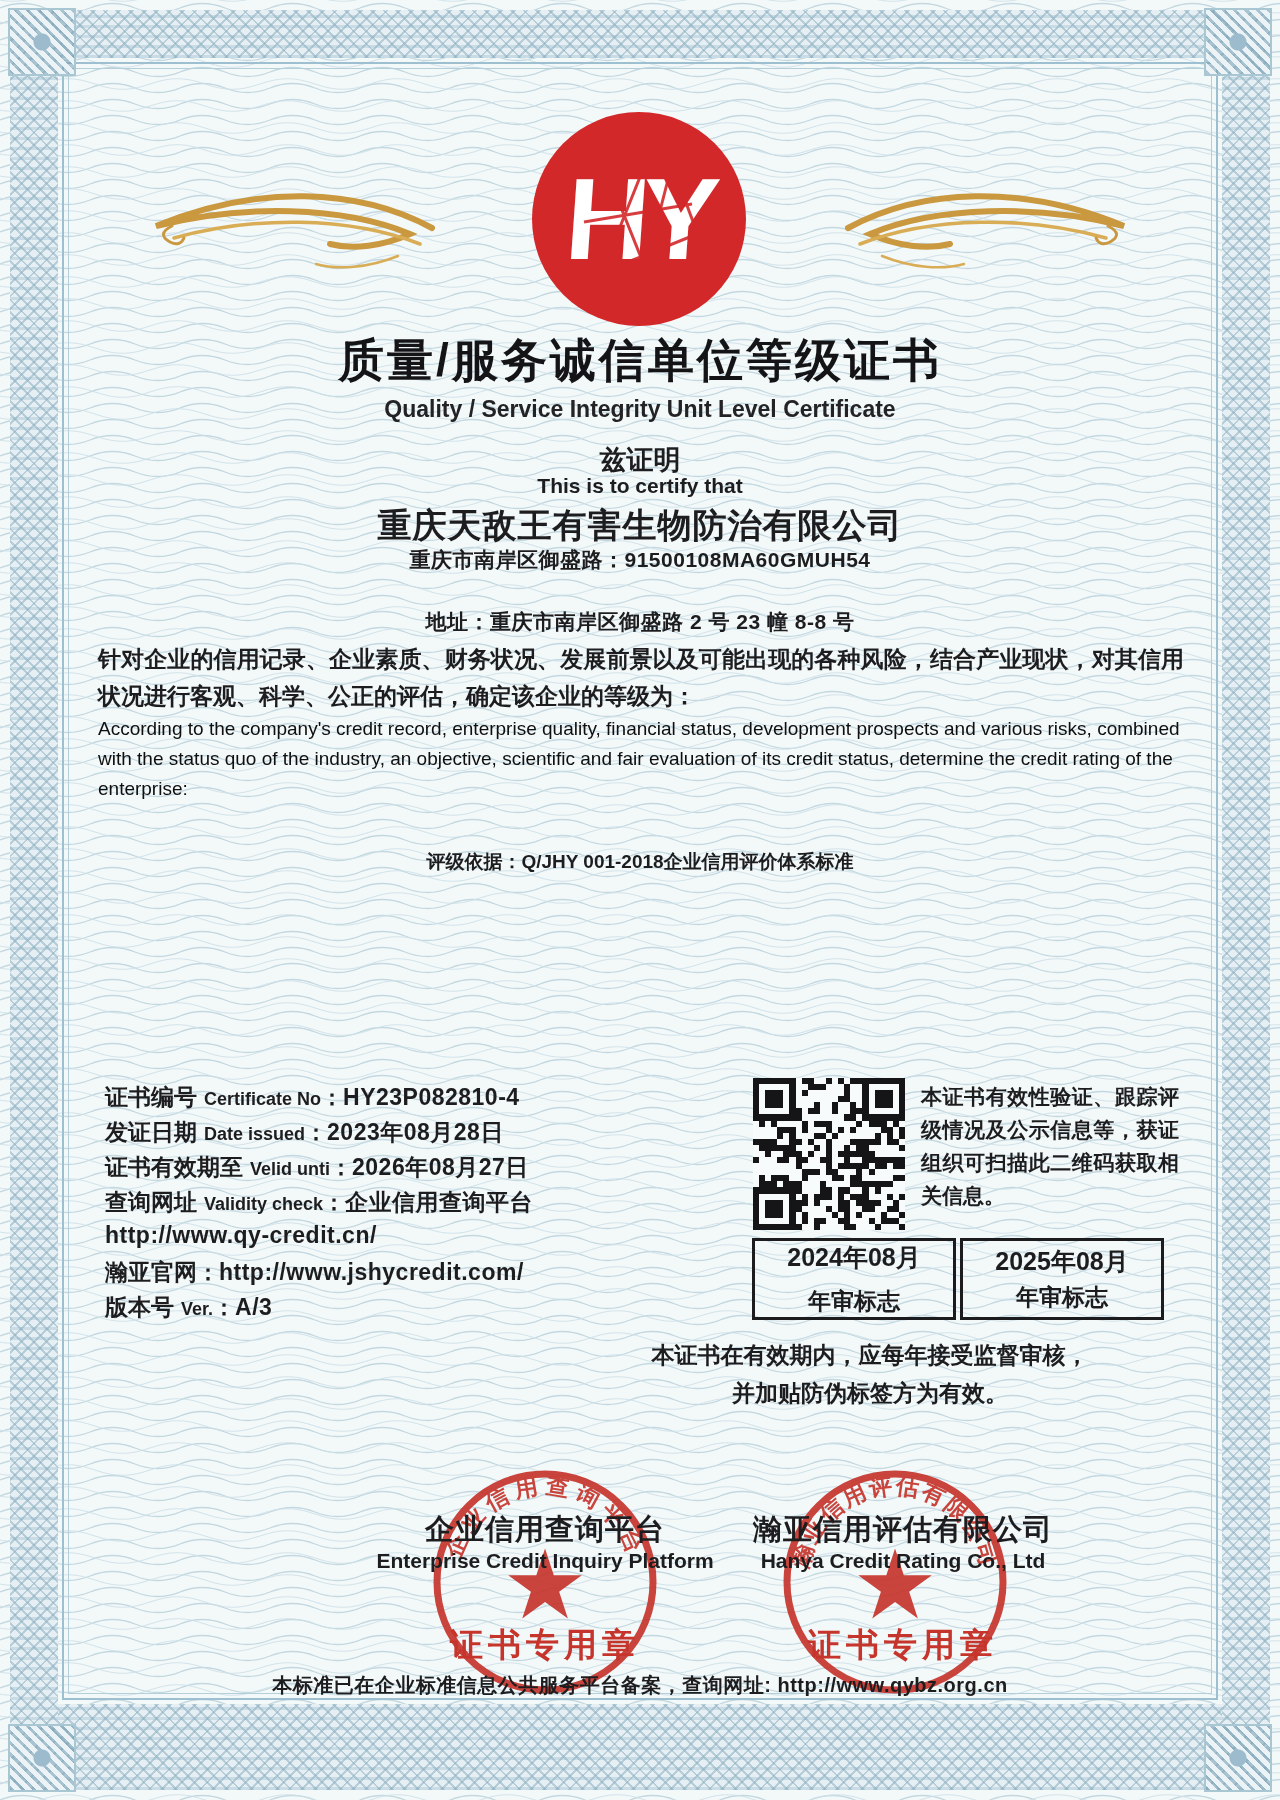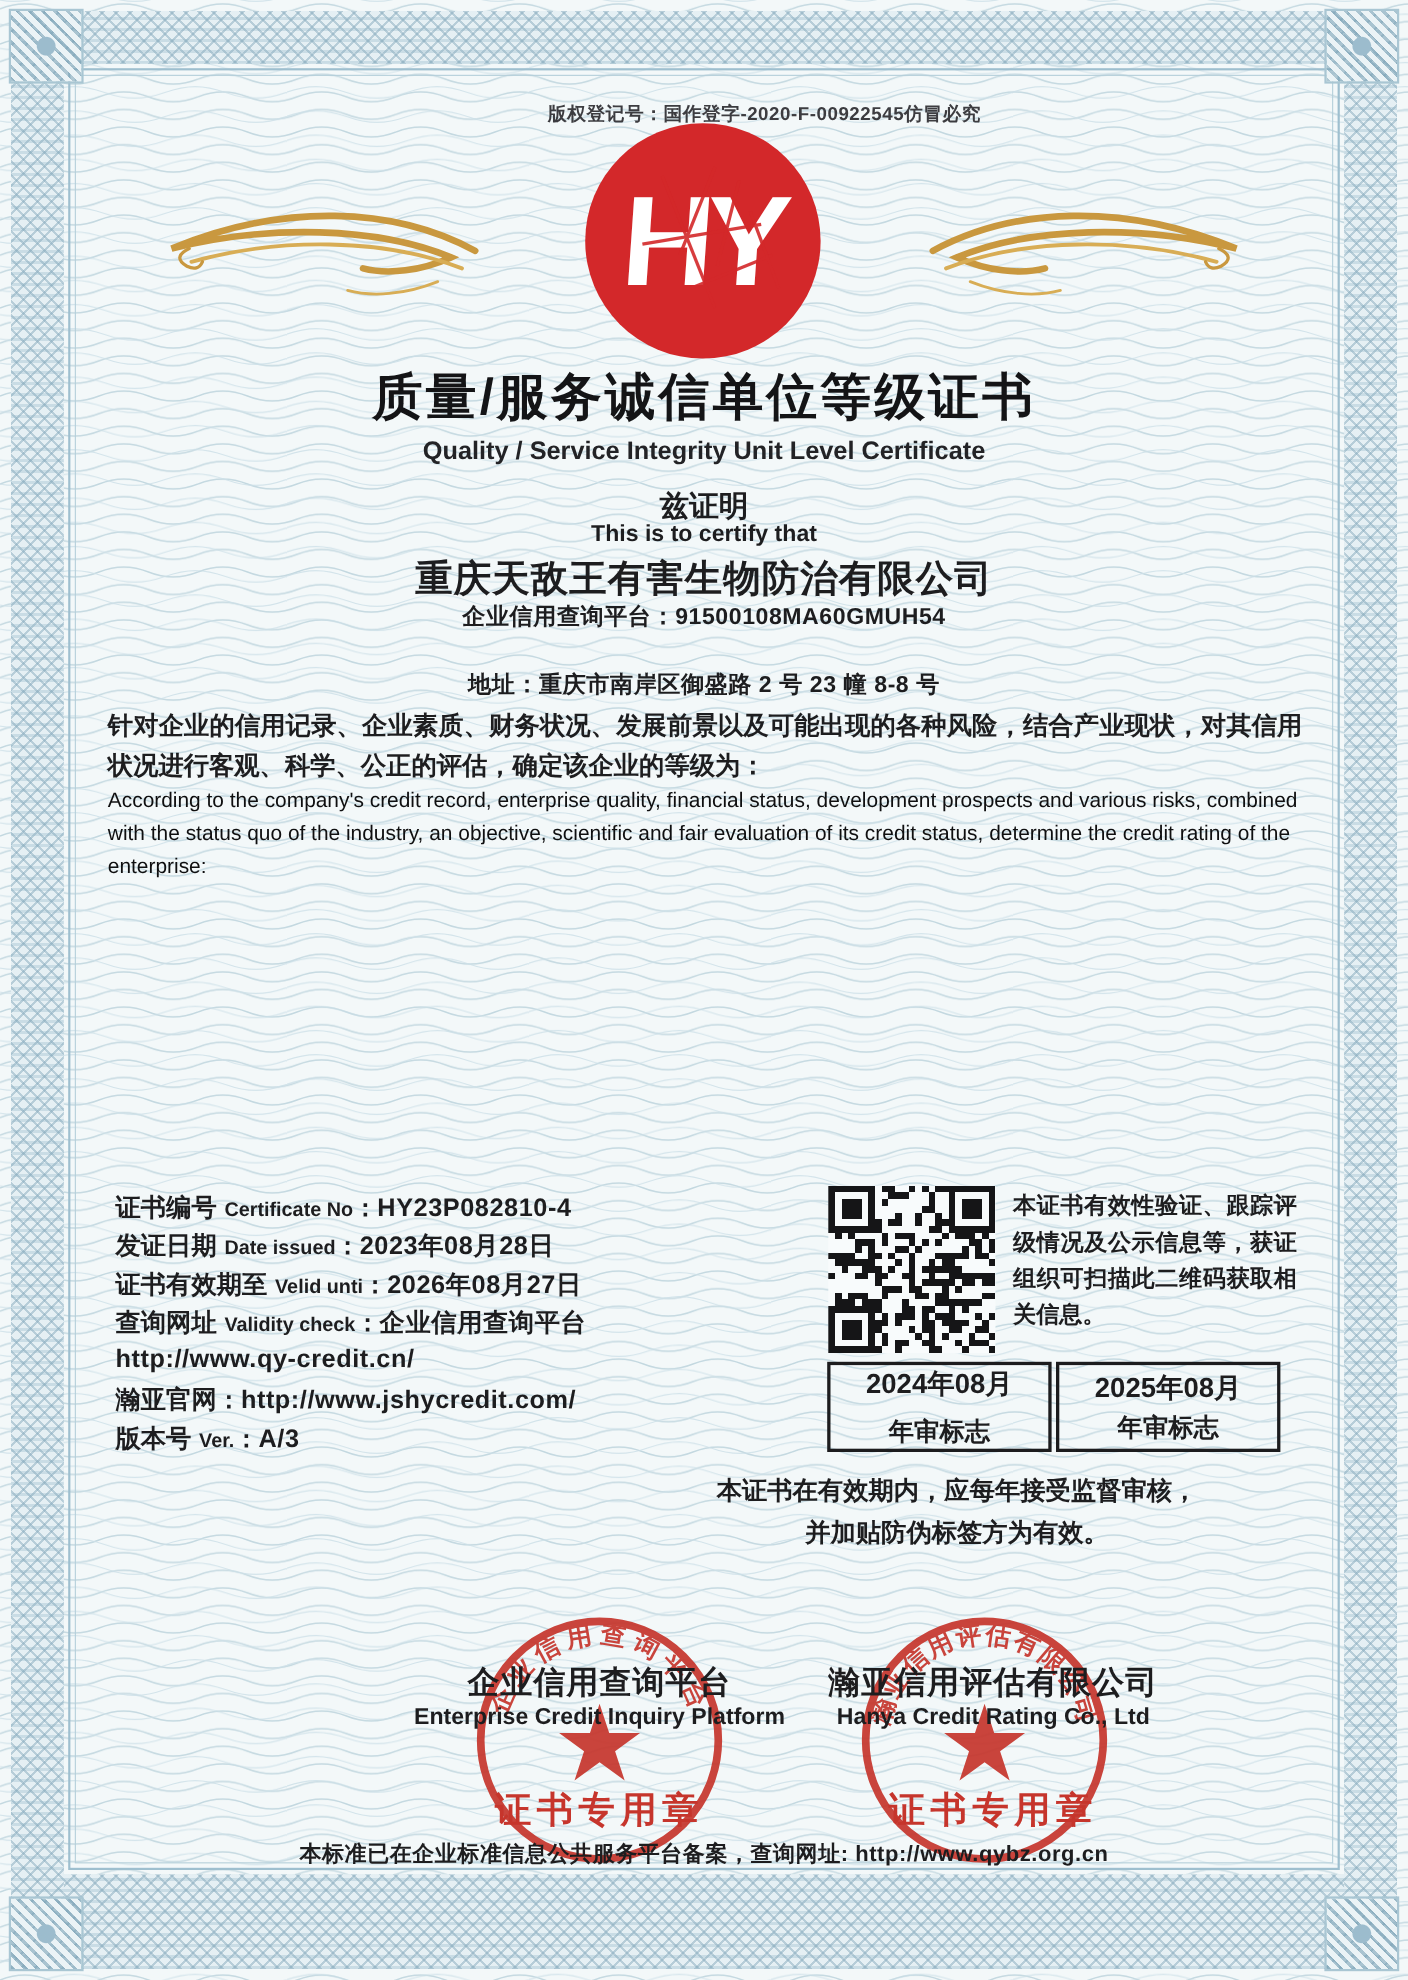--- a/index.html
+++ b/index.html
@@ -111,21 +111,20 @@
   <div class="frame frame-right"></div>
   <div class="corner tl"></div>
   <div class="corner tr"></div>
   <div class="corner bl"></div>
   <div class="corner br"></div>
   <div class="inner-line1"></div>
   <div class="inner-line2"></div>
 
   <div class="content">
 
-    <div class="abs ctr copyright">版权登记号：国作登字-2020-F-00922545仿冒必究</div>
 
     <svg class="abs flourish left" viewBox="0 0 290 110">
       <path d="M284 52 C 210 12, 110 8, 8 50 C 95 28, 195 30, 262 58 C 235 70, 205 74, 182 68" fill="none" stroke="#c9983f" stroke-width="6" stroke-linecap="round"></path>
       <path d="M272 68 C 200 40, 105 40, 26 62" fill="none" stroke="#d8ad55" stroke-width="3.5" stroke-linecap="round"></path>
       <path d="M24 50 q -16 8 -2 16 q 10 5 14 -4" fill="none" stroke="#c9983f" stroke-width="3" stroke-linecap="round"></path>
       <path d="M250 80 C 220 92, 190 94, 168 88" fill="none" stroke="#d8ad55" stroke-width="2.5" stroke-linecap="round"></path>
     </svg>
     <svg class="abs flourish right" viewBox="0 0 290 110">
       <path d="M284 52 C 210 12, 110 8, 8 50 C 95 28, 195 30, 262 58 C 235 70, 205 74, 182 68" fill="none" stroke="#c9983f" stroke-width="6" stroke-linecap="round"></path>
       <path d="M272 68 C 200 40, 105 40, 26 62" fill="none" stroke="#d8ad55" stroke-width="3.5" stroke-linecap="round"></path>
@@ -145,26 +144,27 @@
           <line x1="150" y1="80" x2="176" y2="150"></line>
         </g>
       </svg>
     </div>
 
     <div class="abs ctr title-zh">质量/服务诚信单位等级证书</div>
     <div class="abs ctr title-en">Quality / Service Integrity Unit Level Certificate</div>
     <div class="abs ctr certify-zh">兹证明</div>
     <div class="abs ctr certify-en">This is to certify that</div>
     <div class="abs ctr company">重庆天敌王有害生物防治有限公司</div>
-    <div class="abs ctr code-line">企业信用查询平台：91500108MA60GMUH54</div>
+    <div class="abs ctr code-line">重庆市南岸区御盛路：91500108MA60GMUH54</div>
     <div class="abs ctr addr-line">地址：重庆市南岸区御盛路 2 号 23 幢 8-8 号</div>
 
     <div class="abs para para-zh">针对企业的信用记录、企业素质、财务状况、发展前景以及可能出现的各种风险，结合产业现状，对其信用状况进行客观、科学、公正的评估，确定该企业的等级为：</div>
     <div class="abs para para-en">According to the company's credit record, enterprise quality, financial status, development prospects and various risks, combined with the status quo of the industry, an objective, scientific and fair evaluation of its credit status, determine the credit rating of the enterprise:</div>
 
+    <div class="abs ctr basis-zh">评级依据：Q/JHY 001-2018企业信用评价体系标准</div>
 
     <div class="abs info-block">
       <div class="info-row">
         <span class="zh">证书编号</span>
         <span class="en">Certificate No</span>
         <span class="sep">：</span>
         <span class="val">HY23P082810-4</span>
       </div>
       <div class="info-row">
         <span class="zh">发证日期</span>

